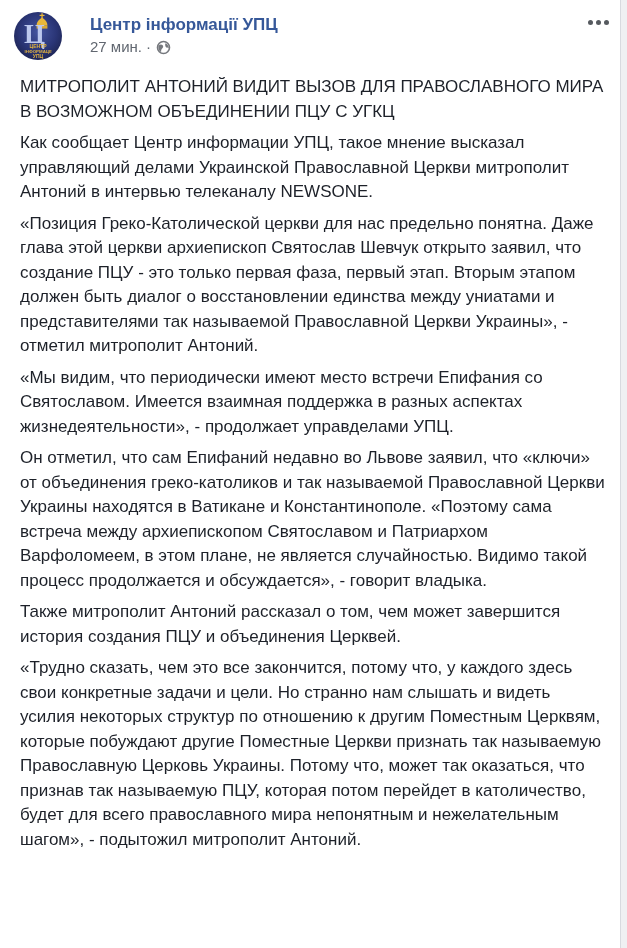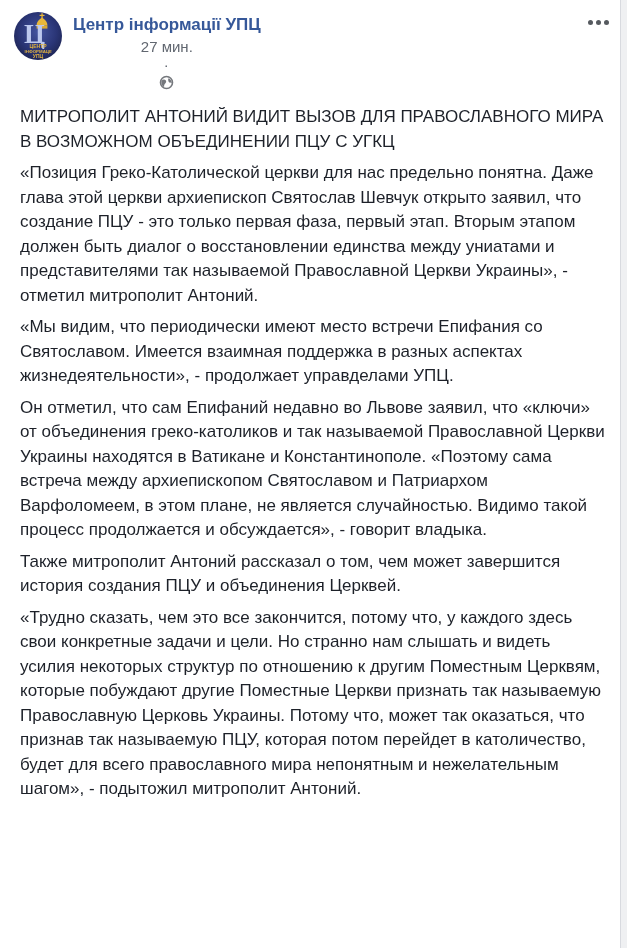--- a/index.html
+++ b/index.html
@@ -22,38 +22,37 @@
     padding:12px 12px 0 12px;
   }
   .avatar {
     width:48px; height:48px;
     margin-left:2px;
     border-radius:50%;
     flex:0 0 auto;
     cursor:pointer;
   }
   .avatar svg { display:block; width:48px; height:48px; }
-  .hmeta { margin-left:11px; padding-top:2px; min-width:0; }
+  .hmeta { margin-left:28px; padding-top:2px; min-width:0; }
   .page-name {
     display:block;
     color:#365899;
     font-weight:bold;
     font-size:17px;
     line-height:22px;
     text-decoration:none;
     cursor:pointer;
   }
   .sub {
     display:flex;
     align-items:center;
     margin-top:2px;
     color:#616770;
     font-size:15px;
     line-height:18px;
-    flex-direction:column;
   }
   .sub .timestamp { cursor:pointer; }
   .sub .sep { margin:0 5px 0 4px; }
   .globe { display:inline-block; }
   .globe svg { display:block; width:15px; height:15px; margin-top:1px; }
   .menu {
     position:absolute;
     top:17px; right:8px;
     display:flex;
     gap:3px;
@@ -123,20 +122,21 @@
     <div class="menu">
       <span class="dot"></span>
       <span class="dot"></span>
       <span class="dot"></span>
     </div>
 
   </div>
 
   <div class="content">
     <p>МИТРОПОЛИТ АНТОНИЙ ВИДИТ ВЫЗОВ ДЛЯ ПРАВОСЛАВНОГО МИРА В ВОЗМОЖНОМ ОБЪЕДИНЕНИИ ПЦУ С УГКЦ</p>
+    <p>Как сообщает Центр информации УПЦ, такое мнение высказал управляющий делами Украинской Православной Церкви митрополит Антоний в интервью телеканалу NEWSONE.</p>
     <p>«Позиция Греко-Католической церкви для нас предельно понятна. Даже глава этой церкви архиепископ Святослав Шевчук открыто заявил, что создание ПЦУ - это только первая фаза, первый этап. Вторым этапом должен быть диалог о восстановлении единства между униатами и представителями так называемой Православной Церкви Украины», - отметил митрополит Антоний.</p>
     <p>«Мы видим, что периодически имеют место встречи Епифания со Святославом. Имеется взаимная поддержка в разных аспектах жизнедеятельности», - продолжает управделами УПЦ.</p>
     <p>Он отметил, что сам Епифаний недавно во Львове заявил, что «ключи» от объединения греко-католиков и так называемой Православной Церкви Украины находятся в Ватикане и Константинополе. «Поэтому сама встреча между архиепископом Святославом и Патриархом Варфоломеем, в этом плане, не является случайностью. Видимо такой процесс продолжается и обсуждается», - говорит владыка.</p>
     <p>Также митрополит Антоний рассказал о том, чем может завершится история создания ПЦУ и объединения Церквей.</p>
     <p>«Трудно сказать, чем это все закончится, потому что, у каждого здесь свои конкретные задачи и цели. Но странно нам слышать и видеть усилия некоторых структур по отношению к другим Поместным Церквям, которые побуждают другие Поместные Церкви признать так называемую Православную Церковь Украины. Потому что, может так оказаться, что признав так называемую ПЦУ, которая потом перейдет в католичество, будет для всего православного мира непонятным и нежелательным шагом», - подытожил митрополит Антоний.</p>
   </div>
 
 </div>
 
 </body></html>

